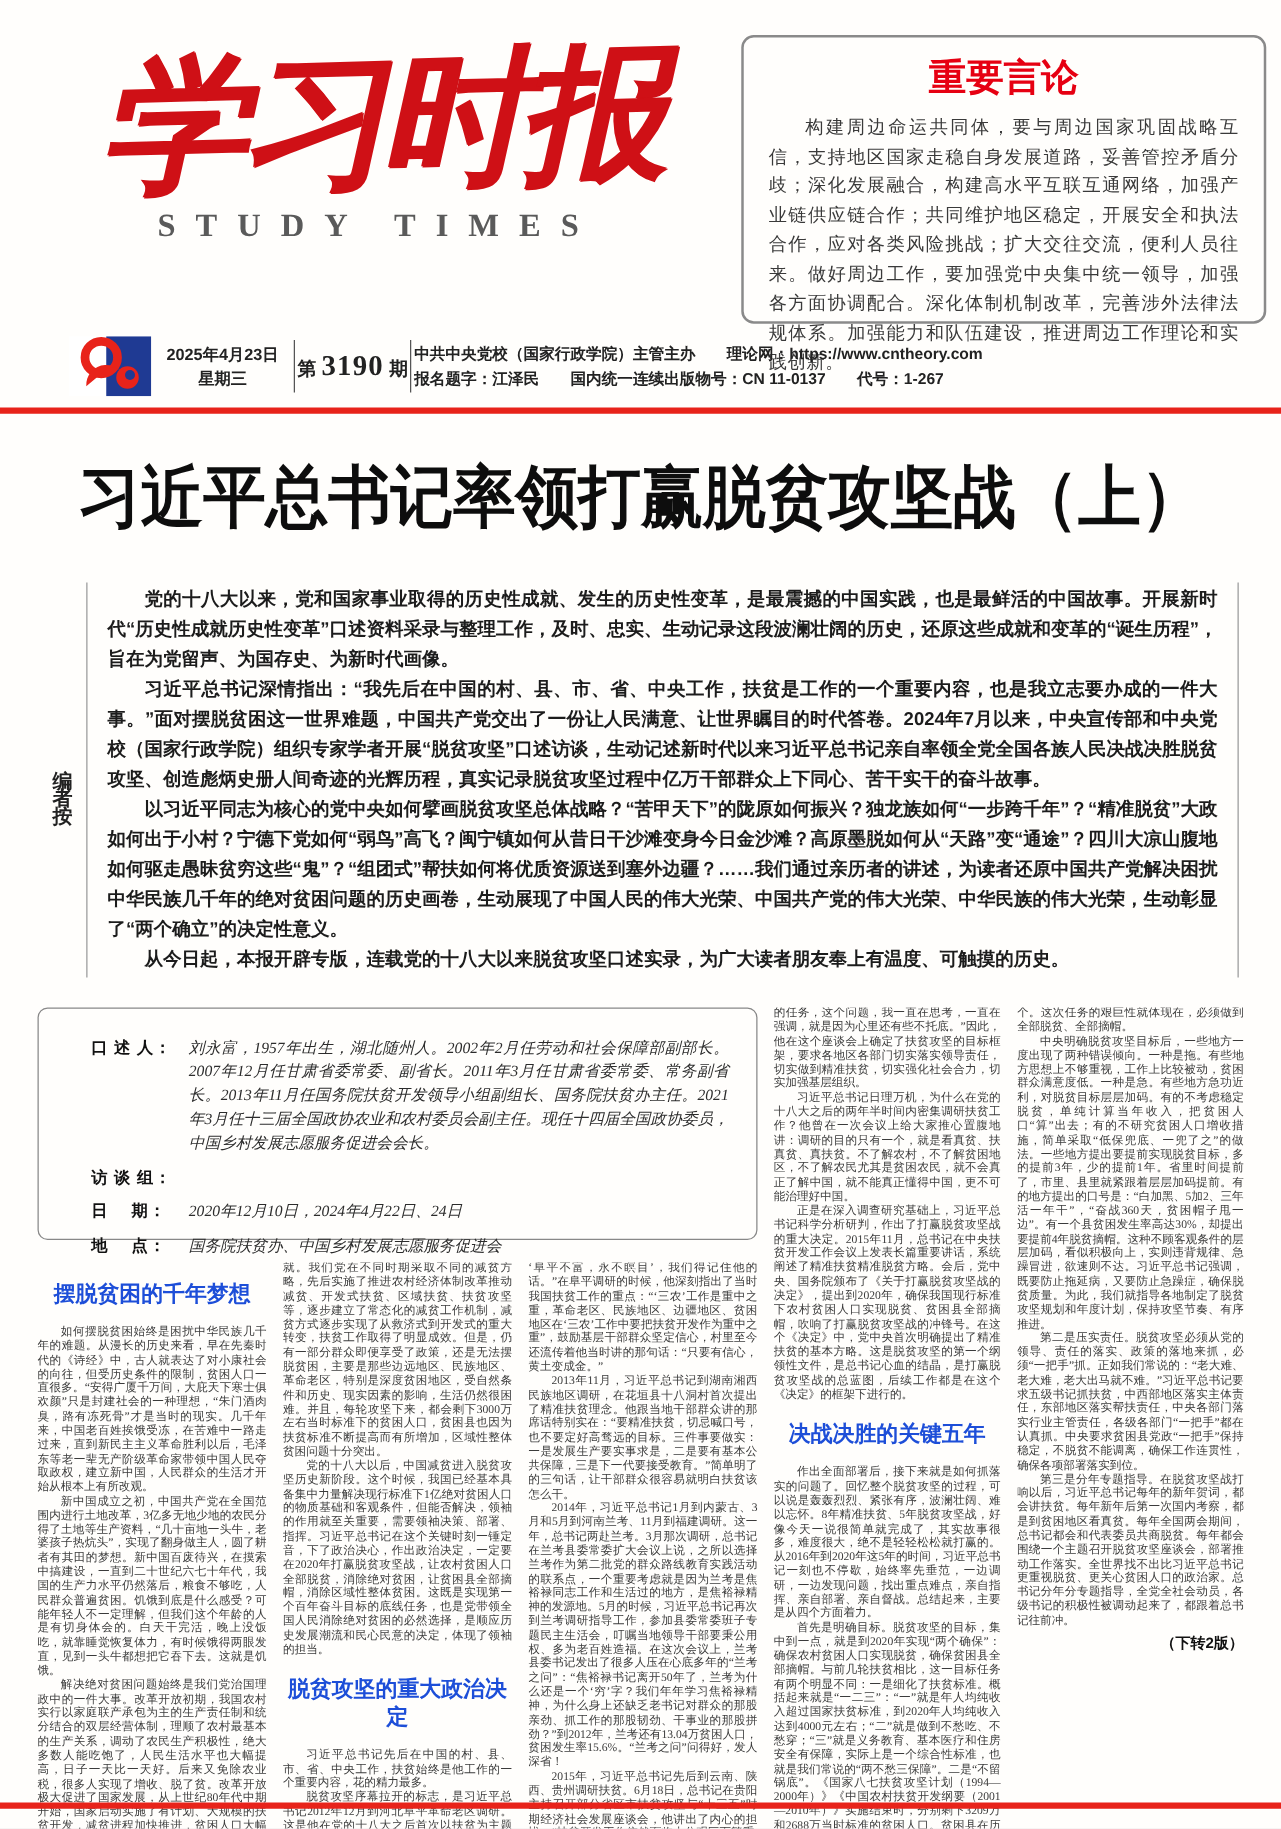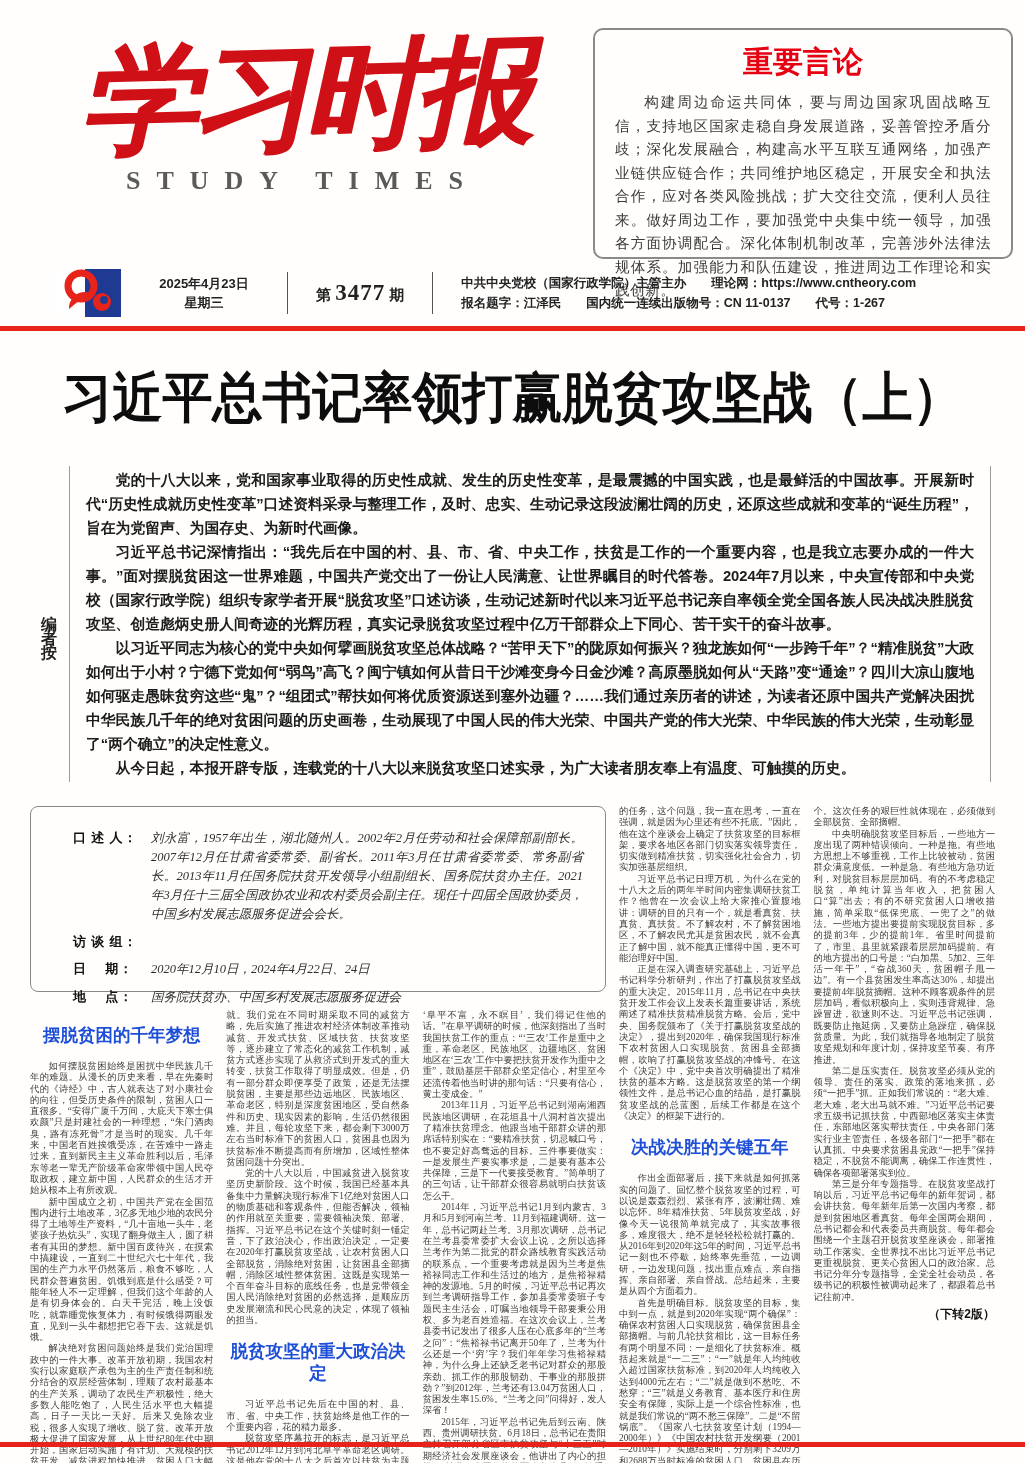--- a/index.html
+++ b/index.html
@@ -10,21 +10,21 @@
   .mast-left{width:545px;display:flex;flex-direction:column;align-items:center;}
   .mast-title{font-family:"DejaVu Serif","Liberation Serif",serif;font-style:italic;font-weight:bold;
               font-size:118px;line-height:138px;color:#cf1016;letter-spacing:-6px;white-space:nowrap;
               transform:rotate(-1.5deg);text-shadow:1px 1px 0 #cf1016;}
   .mast-sub{font-size:26px;letter-spacing:16px;color:#5a5a5a;margin-top:2px;font-weight:bold;}
   .quote-box{flex:1;border:2px solid #8a8a8a;border-radius:10px;padding:10px 20px 12px;margin-top:2px;height:205px;}
   .quote-title{text-align:center;color:#e60012;font-family:"Liberation Sans","DejaVu Sans",sans-serif;
                font-weight:900;font-size:30px;margin:2px 0 8px;}
   .quote-body{font-size:14.6px;line-height:23.5px;text-align:justify;text-indent:2em;color:#3a3a3a;letter-spacing:.5px;}
   
-  .dateline{display:flex;align-items:center;margin:10px 0 0 55px;gap:28px;}
+  .dateline{display:flex;align-items:center;margin:10px 0 0 55px;gap:2px;}
   .logo{width:66px;height:48px;flex:0 0 auto;}
   .date-block{text-align:center;font-family:"Liberation Sans","DejaVu Sans",sans-serif;font-weight:700;
               font-size:13px;line-height:19px;color:#222;min-width:110px;}
   .vrule{width:1px;height:42px;background:#555;}
   .issue-block{font-family:"Liberation Sans","DejaVu Sans",sans-serif;font-weight:700;font-size:15px;color:#222;white-space:nowrap;}
   .issue-no{font-family:"Liberation Serif","DejaVu Serif",serif;font-size:23px;letter-spacing:1px;}
   .pub-block{font-family:"Liberation Sans","DejaVu Sans",sans-serif;font-weight:700;font-size:12.5px;
              line-height:20px;color:#222;white-space:nowrap;}
   .red-rule{height:5px;background:#e8231a;margin-top:9px;}
   
@@ -84,21 +84,21 @@
       <circle cx="47" cy="33" r="9" fill="#e8231a"></circle>
       <circle cx="49" cy="31" r="4" fill="#1f3a93"></circle>
     </svg>
     <div class="date-block">
       <div>2025年4月23日</div>
       <div>星期三</div>
     </div>
     <div class="vrule"></div>
     <div class="issue-block">
       <span>第</span>
-      <span class="issue-no">3477</span>
+      <span class="issue-no">3190</span>
       <span>期</span>
     </div>
     <div class="vrule"></div>
     <div class="pub-block">
       <div>中共中央党校（国家行政学院）主管主办　　理论网：https://www.cntheory.com</div>
       <div>报名题字：江泽民　　国内统一连续出版物号：CN 11-0137　　代号：1-267</div>
     </div>
   </div>
 
   <div class="red-rule"></div>

